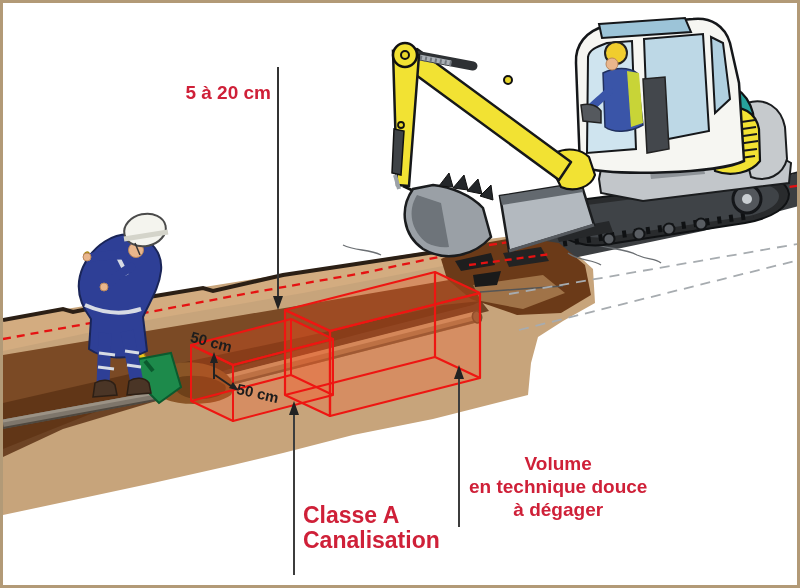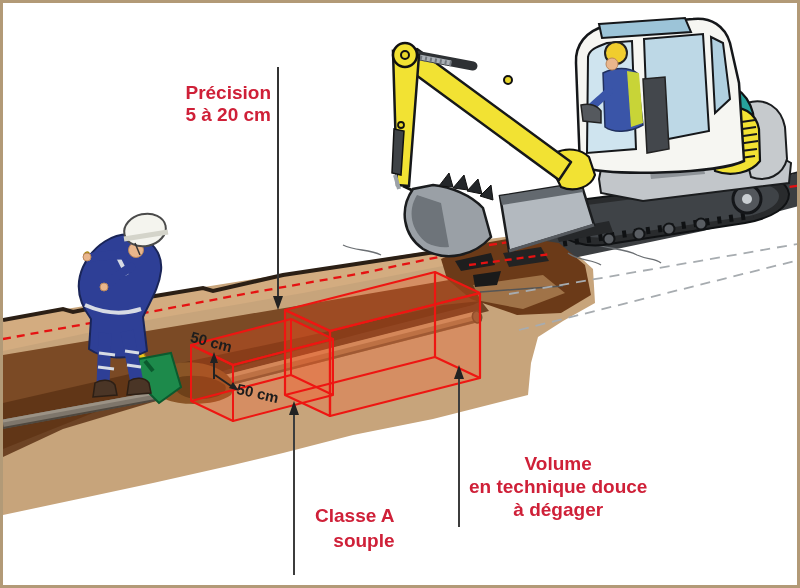--- a/index.html
+++ b/index.html
@@ -5,21 +5,21 @@
   html,body{margin:0;padding:0;background:#fff;}
   .stage{
     position:relative;width:800px;height:588px;box-sizing:border-box;
     border:3px solid #b29a77;background:#ffffff;overflow:hidden;
     font-family:"Liberation Sans", sans-serif;
   }
   .stage svg{position:absolute;left:0;top:0;}
   .lbl{position:absolute;font-weight:bold;color:#cf2038;}
   .lbl span{display:block;}
   .lbl-precision{left:98px;top:79px;width:170px;text-align:right;font-size:19px;line-height:22px;}
-  .lbl-classe{left:312px;top:500px;font-size:19px;line-height:25px;text-align:right;}
+  .lbl-classe{left:300px;top:500px;font-size:23px;line-height:25px;text-align:left;}
   .lbl-volume{left:466px;top:449px;font-size:19px;line-height:23px;text-align:center;}
   .lbl-dim{position:absolute;font-weight:bold;color:#1d1d1d;font-size:15px;white-space:nowrap;}
   .lbl-dim1{left:190px;top:325px;transform:rotate(15deg);transform-origin:left top;}
   .lbl-dim2{left:236px;top:377px;transform:rotate(13deg);transform-origin:left top;}
 </style>
 </head>
 <body>
 
 <div class="stage">
 <svg width="800" height="588" viewBox="0 0 800 588">
@@ -218,30 +218,29 @@
       <path d="M211,349 L207,360 L215,360 Z" fill="#222"></path>
     </g>
     <g>
       <path d="M212,372 L228,383" stroke="#222" stroke-width="2" fill="none"></path>
       <path d="M236,388 L230,379 L226,385 Z" fill="#222"></path>
     </g>
   </g>
 </svg>
 
   <div class="lbl lbl-precision">
-    <span>Précision</span>
     <span>5 à 20 cm</span>
   </div>
 
   <div class="lbl-dim lbl-dim1">50 cm</div>
   <div class="lbl-dim lbl-dim2">50 cm</div>
 
   <div class="lbl lbl-classe">
     <span>Classe A</span>
-    <span>souple</span>
+    <span>Canalisation</span>
   </div>
 
   <div class="lbl lbl-volume">
     <span>Volume</span>
     <span>en technique douce</span>
     <span>à dégager</span>
   </div>
 </div>
 
 </body></html>

